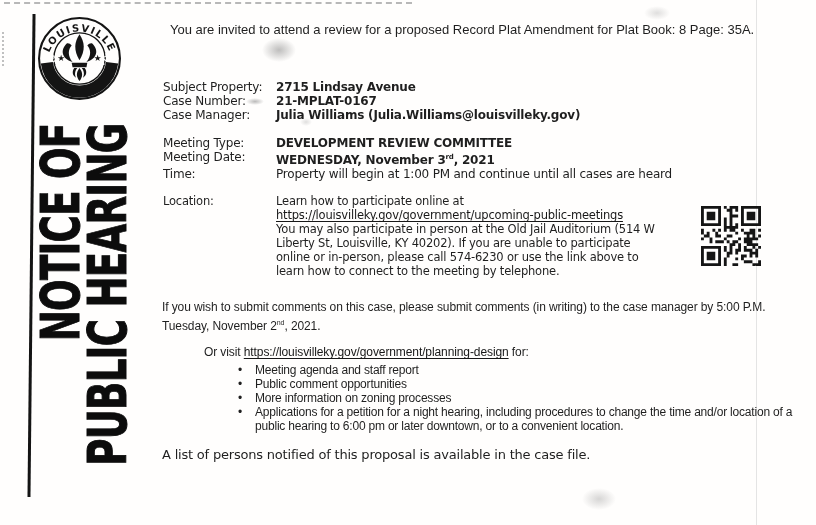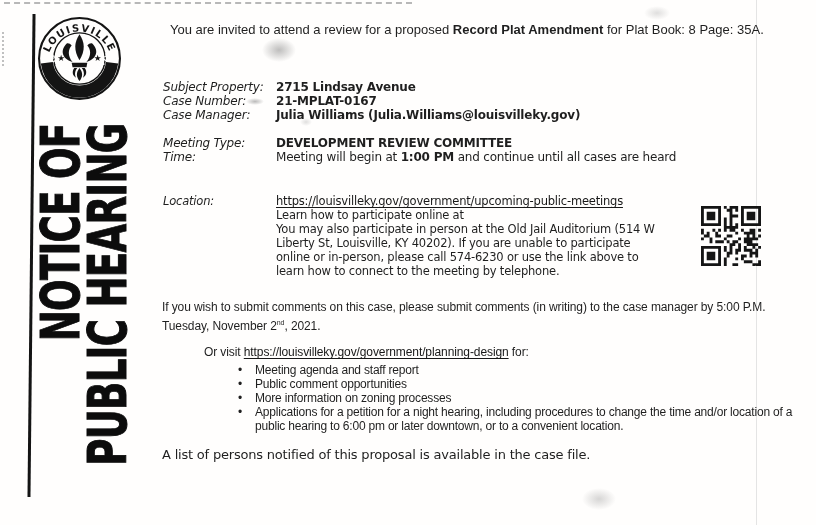--- a/index.html
+++ b/index.html
@@ -37,30 +37,30 @@
     color:#0c0c0c;-webkit-text-stroke:1px #0c0c0c;
     text-align:right;white-space:nowrap;
   }
   
   .seal{position:absolute;left:36px;top:15px;width:87px;height:87px;}
   .seal text{font-family:"DejaVu Sans","Liberation Sans",sans-serif;font-weight:bold;}
 
   
   .fa{font-family:"Liberation Sans",sans-serif;font-size:12px;letter-spacing:-.1px;}
   .ft{font-family:"DejaVu Sans","Liberation Sans",sans-serif;letter-spacing:-.2px;}
-  .b{font-weight:bold;}
+  .b{font-weight:normal;}
   sup{font-size:7px;}
   .lnk{color:#181818;text-decoration:underline;text-underline-offset:2px;}
   .preline{white-space:pre-line;}
 
   
   .intro{position:absolute;left:170px;top:22px;width:630px;font-size:13px;letter-spacing:0;}
   .kv{position:absolute;left:163px;font-size:12px;line-height:14px;}
   .kv-row{display:flex;}
-  .kv-label{width:113px;flex:none;font-style:italic;}
+  .kv-label{width:113px;flex:none;}
   .kv-value{font-weight:bold;}
   .case-block{top:80px;}
   .meeting-block{top:136px;}
   .location-block{position:absolute;left:163px;top:194px;display:flex;
     font-size:11.5px;line-height:14px;}
   .location-block .kv-label{width:113px;flex:none;}
   .loc-value{width:430px;}
   .loc-para{}
   .qr{position:absolute;left:701px;top:206px;width:60px;height:60px;}
   .comments{position:absolute;left:162px;top:300px;width:650px;line-height:15px;}
@@ -135,30 +135,34 @@
       <span class="kv-value">Julia Williams (Julia.Williams@louisvilleky.gov)</span>
     </div>
   </div>
 
   <div class="kv ft meeting-block">
     <div class="kv-row">
       <span class="kv-label">Meeting Type:</span>
       <span class="kv-value">DEVELOPMENT REVIEW COMMITTEE</span>
     </div>
     <div class="kv-row">
+      <span class="kv-label">Meeting Date:</span>
+      <span class="kv-value"><span>WEDNESDAY, November 3</span><sup>rd</sup><span>, 2021</span></span>
+    </div>
+    <div class="kv-row">
       <span class="kv-label">Time:</span>
-      <span><span>Meeting will begin at </span><span class="b">1:00 PM</span><span> and continue until all cases are heard</span></span>
+      <span><span>Property will begin at </span><span class="b">1:00 PM</span><span> and continue until all cases are heard</span></span>
     </div>
   </div>
 
   <div class="location-block ft">
     <span class="kv-label">Location:</span>
     <div class="loc-value">
+      <div>Learn how to participate online at</div>
       <div><a class="lnk" href="#">https://louisvilleky.gov/government/upcoming-public-meetings</a></div>
-      <div>Learn how to participate online at</div>
       <div class="loc-para preline">You may also participate in person at the Old Jail Auditorium (514 W
 Liberty St, Louisville, KY 40202). If you are unable to participate
 online or in-person, please call 574-6230 or use the link above to
 learn how to connect to the meeting by telephone.</div>
     </div>
   </div>
 
   <svg id="qr-svg" class="qr" viewBox="0 0 63 63">
       <path d="M24 0h3v3h-3zM30 0h3v3h-3zM33 0h3v3h-3zM36 0h3v3h-3zM27 3h3v3h-3zM30 3h3v3h-3zM36 3h3v3h-3zM30 6h3v3h-3zM30 9h3v3h-3zM33 9h3v3h-3zM36 9h3v3h-3zM24 12h3v3h-3zM30 12h3v3h-3zM24 15h3v3h-3zM30 15h3v3h-3zM24 18h3v3h-3zM30 18h3v3h-3zM36 18h3v3h-3zM24 21h3v3h-3zM27 21h3v3h-3zM30 21h3v3h-3zM33 21h3v3h-3zM36 21h3v3h-3zM0 24h3v3h-3zM12 24h3v3h-3zM18 24h3v3h-3zM24 24h3v3h-3zM30 24h3v3h-3zM33 24h3v3h-3zM42 24h3v3h-3zM51 24h3v3h-3zM54 24h3v3h-3zM60 24h3v3h-3zM0 27h3v3h-3zM6 27h3v3h-3zM15 27h3v3h-3zM36 27h3v3h-3zM45 27h3v3h-3zM48 27h3v3h-3zM51 27h3v3h-3zM54 27h3v3h-3zM3 30h3v3h-3zM6 30h3v3h-3zM15 30h3v3h-3zM18 30h3v3h-3zM27 30h3v3h-3zM30 30h3v3h-3zM48 30h3v3h-3zM54 30h3v3h-3zM60 30h3v3h-3zM0 33h3v3h-3zM9 33h3v3h-3zM24 33h3v3h-3zM39 33h3v3h-3zM45 33h3v3h-3zM48 33h3v3h-3zM51 33h3v3h-3zM54 33h3v3h-3zM57 33h3v3h-3zM9 36h3v3h-3zM15 36h3v3h-3zM18 36h3v3h-3zM21 36h3v3h-3zM27 36h3v3h-3zM33 36h3v3h-3zM36 36h3v3h-3zM45 36h3v3h-3zM48 36h3v3h-3zM51 36h3v3h-3zM30 39h3v3h-3zM33 39h3v3h-3zM39 39h3v3h-3zM48 39h3v3h-3zM51 39h3v3h-3zM54 39h3v3h-3zM57 39h3v3h-3zM24 42h3v3h-3zM30 42h3v3h-3zM39 42h3v3h-3zM45 42h3v3h-3zM54 42h3v3h-3zM60 42h3v3h-3zM24 45h3v3h-3zM30 45h3v3h-3zM36 45h3v3h-3zM39 45h3v3h-3zM45 45h3v3h-3zM48 45h3v3h-3zM51 45h3v3h-3zM57 45h3v3h-3zM27 48h3v3h-3zM30 48h3v3h-3zM36 48h3v3h-3zM51 48h3v3h-3zM54 48h3v3h-3zM57 48h3v3h-3zM27 51h3v3h-3zM42 51h3v3h-3zM45 51h3v3h-3zM51 51h3v3h-3zM57 51h3v3h-3zM24 54h3v3h-3zM36 54h3v3h-3zM42 54h3v3h-3zM24 57h3v3h-3zM45 57h3v3h-3zM48 57h3v3h-3zM51 57h3v3h-3zM60 57h3v3h-3zM24 60h3v3h-3zM33 60h3v3h-3zM36 60h3v3h-3zM54 60h3v3h-3zM57 60h3v3h-3zM60 60h3v3h-3z" fill="#151515"></path>
       <path fill-rule="evenodd" d="M0 0h21v21h-21z M3 3h15v15h-15z M6 6h9v9h-9z M42 0h21v21h-21z M45 3h15v15h-15z M48 6h9v9h-9z M0 42h21v21h-21z M3 45h15v15h-15z M6 48h9v9h-9z" fill="#151515"></path>

